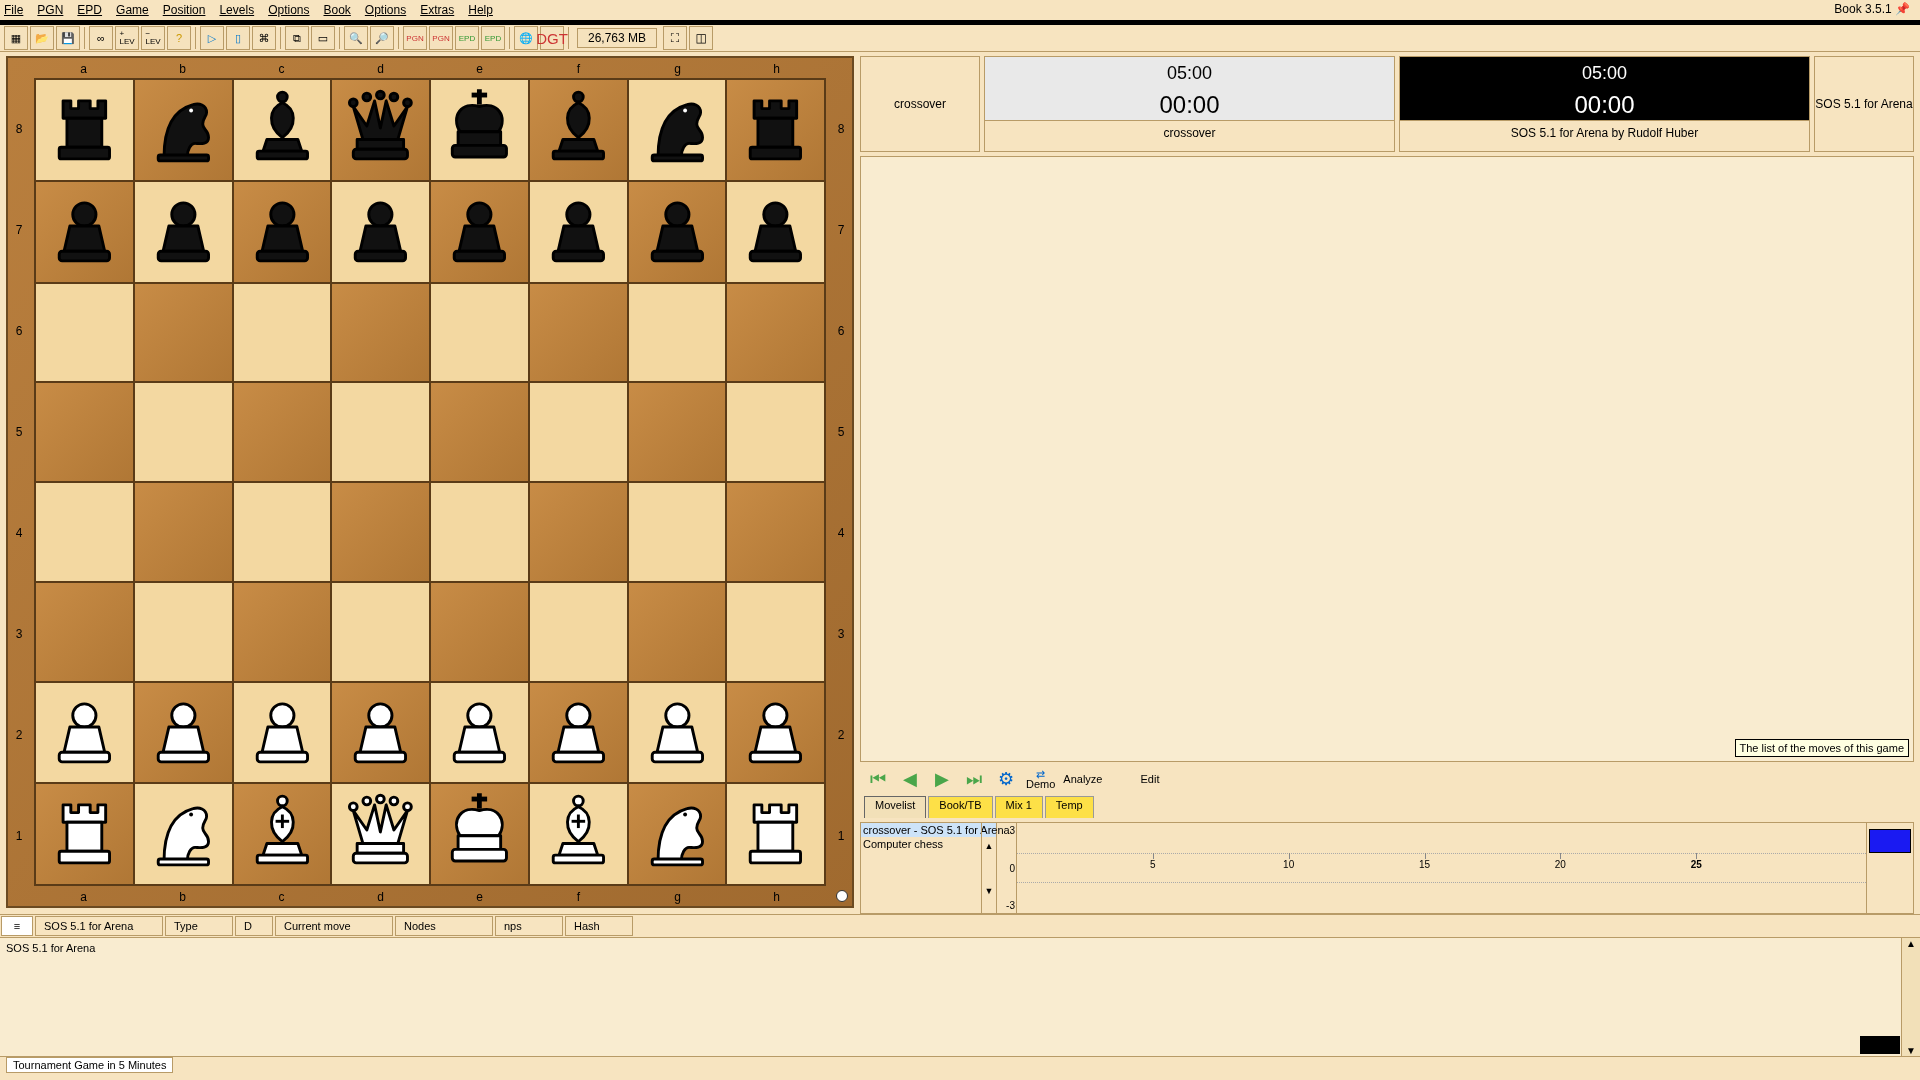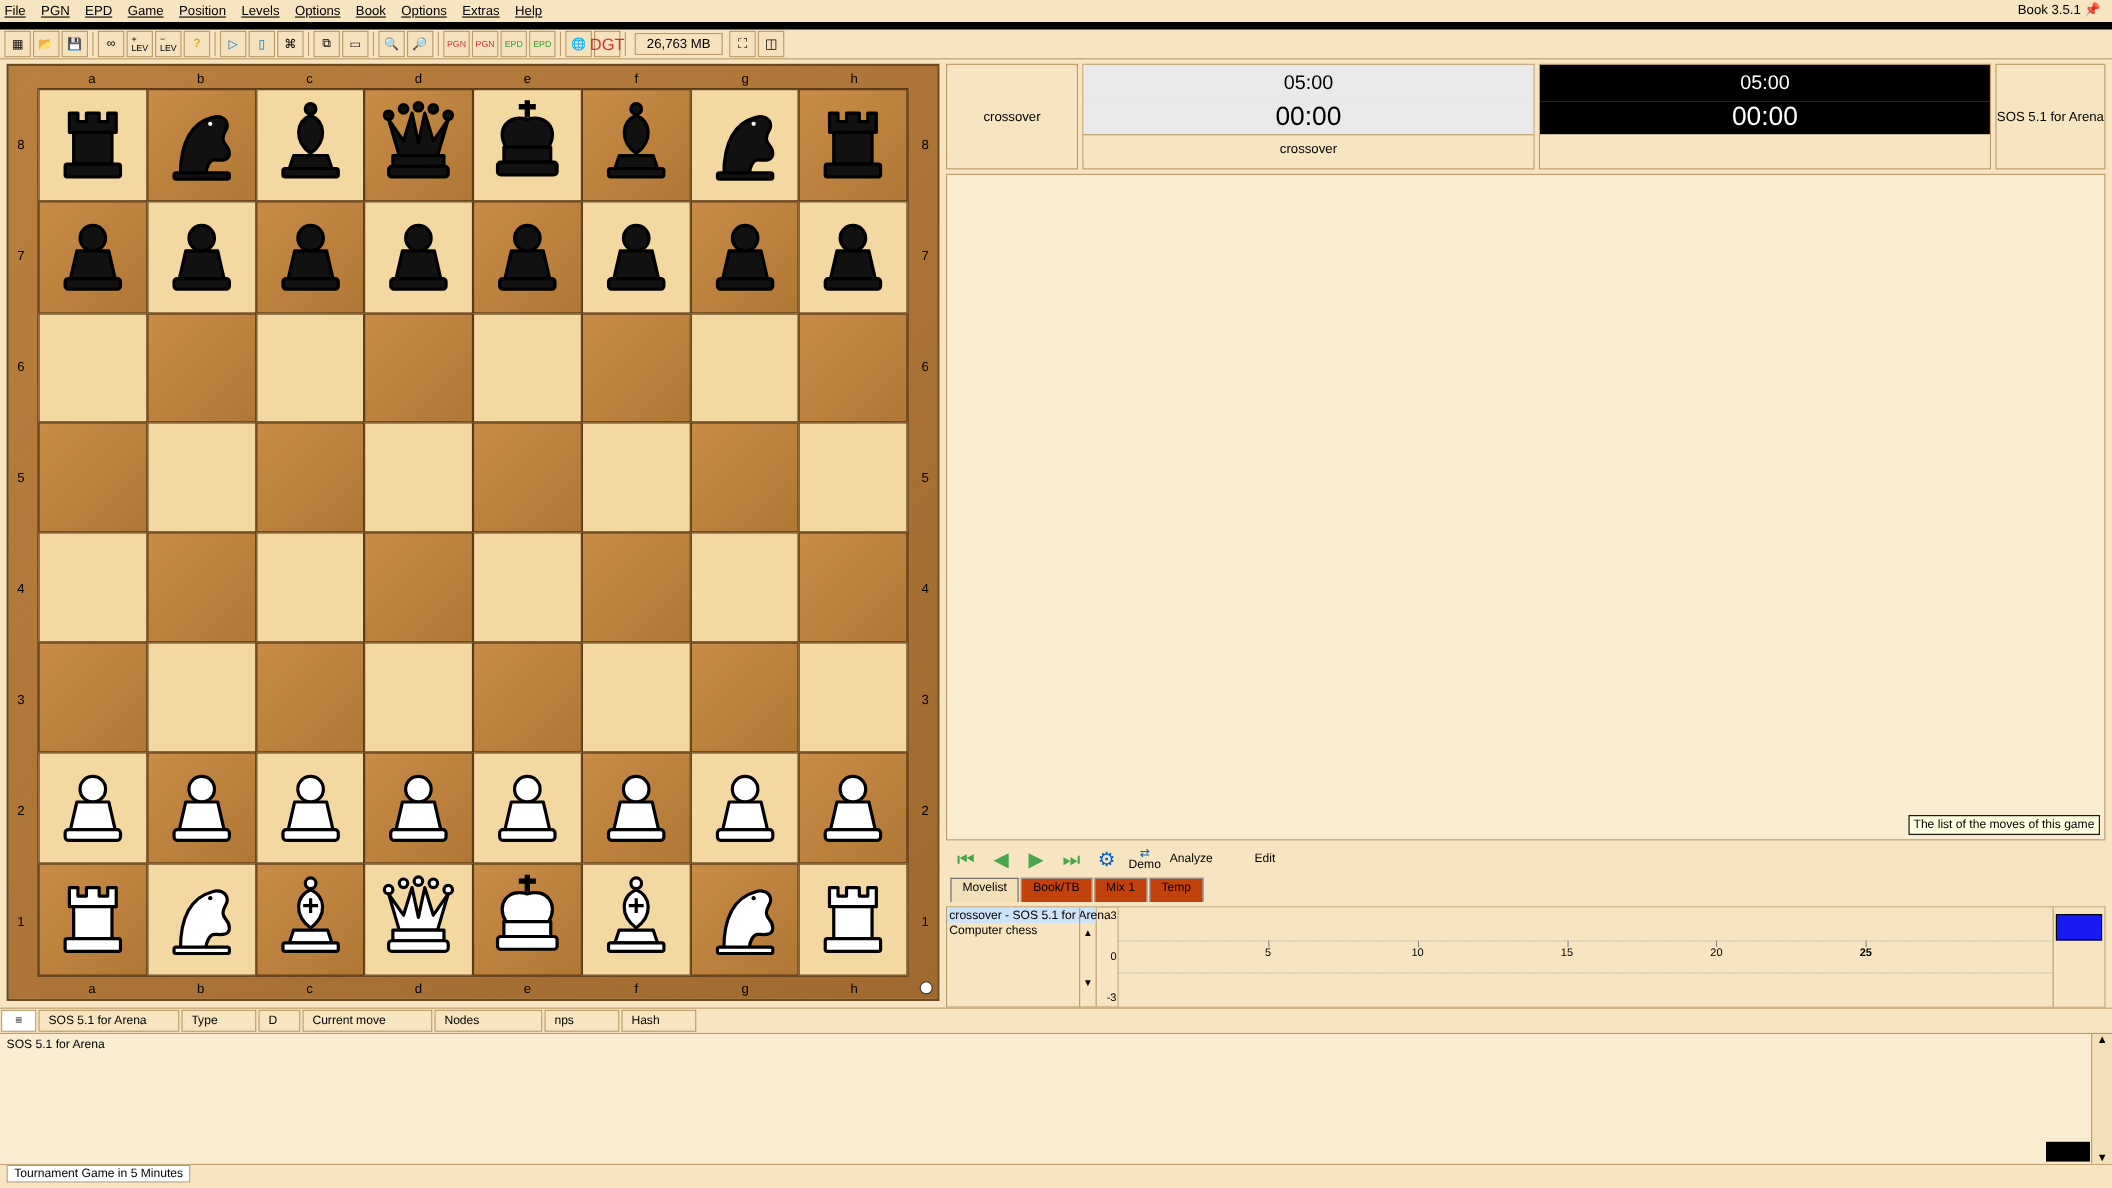--- a/index.html
+++ b/index.html
@@ -1,16 +1,16 @@
 <!DOCTYPE html>
 <html><head>
 <meta charset="utf-8">
 <style>
   html,body{margin:0;padding:0;width:1920px;height:1080px;font-family:Tahoma,Arial,sans-serif;font-size:12px;background:#f7e4c0;overflow:hidden}
-  .menubar{background:#f7e4c0;border-bottom:7px solid #000000;height:20px;display:flex;align-items:center;padding:0 4px}
+  .menubar{background:#f7e4c0;border-bottom:5px solid #000000;height:20px;display:flex;align-items:center;padding:0 4px}
   .menubar .m{margin-right:14px;cursor:pointer;user-select:none;text-decoration:underline;text-decoration-style:solid}
   .title-right{position:absolute;right:10px;top:2px;font-size:12px}
   .toolbar{background:#f7e4c0;height:26px;border-bottom:1px solid #b89b67;display:flex;align-items:center;padding:0 4px;gap:2px}
   .tb-btn{width:22px;height:22px;border:1px solid #b89b67;background:#f5e2bd;display:flex;align-items:center;justify-content:center;font-size:11px;cursor:pointer}
   .tb-sep{width:1px;height:22px;background:#b89b67;margin:0 2px}
   .tb-mem{border:1px solid #b89b67;padding:2px 10px;background:#f5e2bd;margin:0 4px}
   .tb-sq{width:22px;height:22px;border:1px solid #b89b67;background:#f5e2bd;display:flex;align-items:center;justify-content:center}
   .main{display:flex;height:862px}
   
   .board-wrap{width:860px;padding:4px 4px 4px 6px;box-sizing:border-box}
@@ -34,21 +34,21 @@
   .clk-sub{font-size:24px;text-align:center;height:30px;line-height:30px}
   .clk-white{background:#e9e9e9;color:#000}
   .clk-black{background:#000;color:#fff}
   .clk-name{background:#f7e4c0;border-top:1px solid #b89b67;height:24px;text-align:center;font-size:12px;line-height:24px}
   .movelist{flex:1;border:1px solid #b89b67;background:#f9ecd0;position:relative;min-height:420px}
   .tooltip{position:absolute;bottom:4px;right:4px;background:#ffffe1;border:1px solid #000;padding:2px 4px;font-size:11px}
   .nav-row{height:26px;display:flex;align-items:center;gap:8px;padding:0 6px}
   .nav-btn{width:24px;height:20px;display:flex;align-items:center;justify-content:center;color:#4aa64a;cursor:pointer;font-size:18px}
   .nav-txt{font-size:11px;cursor:pointer;display:flex;flex-direction:column;align-items:center;line-height:10px}
   .tabs-row{height:22px;display:flex;gap:2px;padding:0 4px}
-  .tab{border:1px solid #999;border-bottom:none;padding:2px 10px;background:#c2410c;font-size:11px;cursor:pointer}
+  .tab{border:1px solid #999;border-bottom:none;padding:2px 10px;background:#fde047;font-size:11px;cursor:pointer}
   .tab.active{background:#f2e0b8;font-weight:normal;border-color:#666}
   .eval-area{height:90px;border:1px solid #b89b67;display:flex;background:#f7e4c0}
   .eval-left{width:135px;border-right:1px solid #b89b67;position:relative;font-size:11px;}
   .eval-list-item{padding:1px 2px;white-space:nowrap}
   .eval-list-item.sel{background:#cde3f8}
   .eval-spin{position:absolute;right:0;top:0;bottom:0;width:14px;border-left:1px solid #b89b67;display:flex;flex-direction:column}
   .eval-spin div{flex:1;display:flex;align-items:center;justify-content:center;font-size:9px;cursor:pointer}
   .eval-scale{width:20px;border-right:1px solid #b89b67;display:flex;flex-direction:column;justify-content:space-between;font-size:10px;text-align:right;padding:2px 1px;box-sizing:border-box}
   .eval-graph{flex:1;position:relative;background:#f7e4c0}
   .eval-graph .hline{position:absolute;left:0;right:0;border-top:1px dotted #aaa}
@@ -452,20 +452,21 @@
     <div class="clocks">
       <div class="clk-lbl">crossover</div>
       <div class="clk-box">
         <div class="clk-main clk-white">05:00</div>
         <div class="clk-sub clk-white">00:00</div>
         <div class="clk-name">crossover</div>
       </div>
       <div class="clk-box">
         <div class="clk-main clk-black">05:00</div>
         <div class="clk-sub clk-black">00:00</div>
+        <div class="clk-name">SOS 5.1 for Arena by Rudolf Huber</div>
       </div>
       <div class="clk-lbl">SOS 5.1 for Arena</div>
     </div>
 
     <div class="movelist">
       <div class="tooltip">The list of the moves of this game</div>
     </div>
 
     <div class="nav-row">
       <div class="nav-btn">⏮</div>

